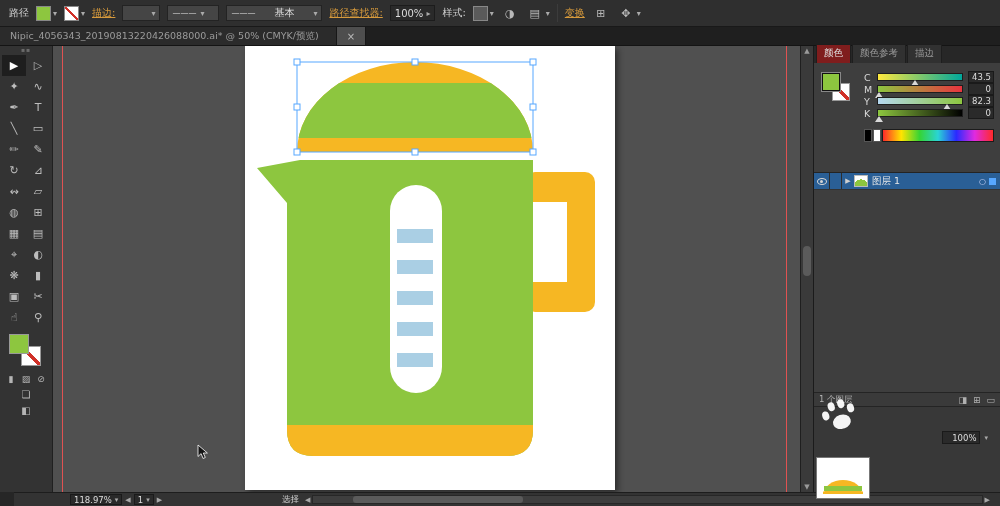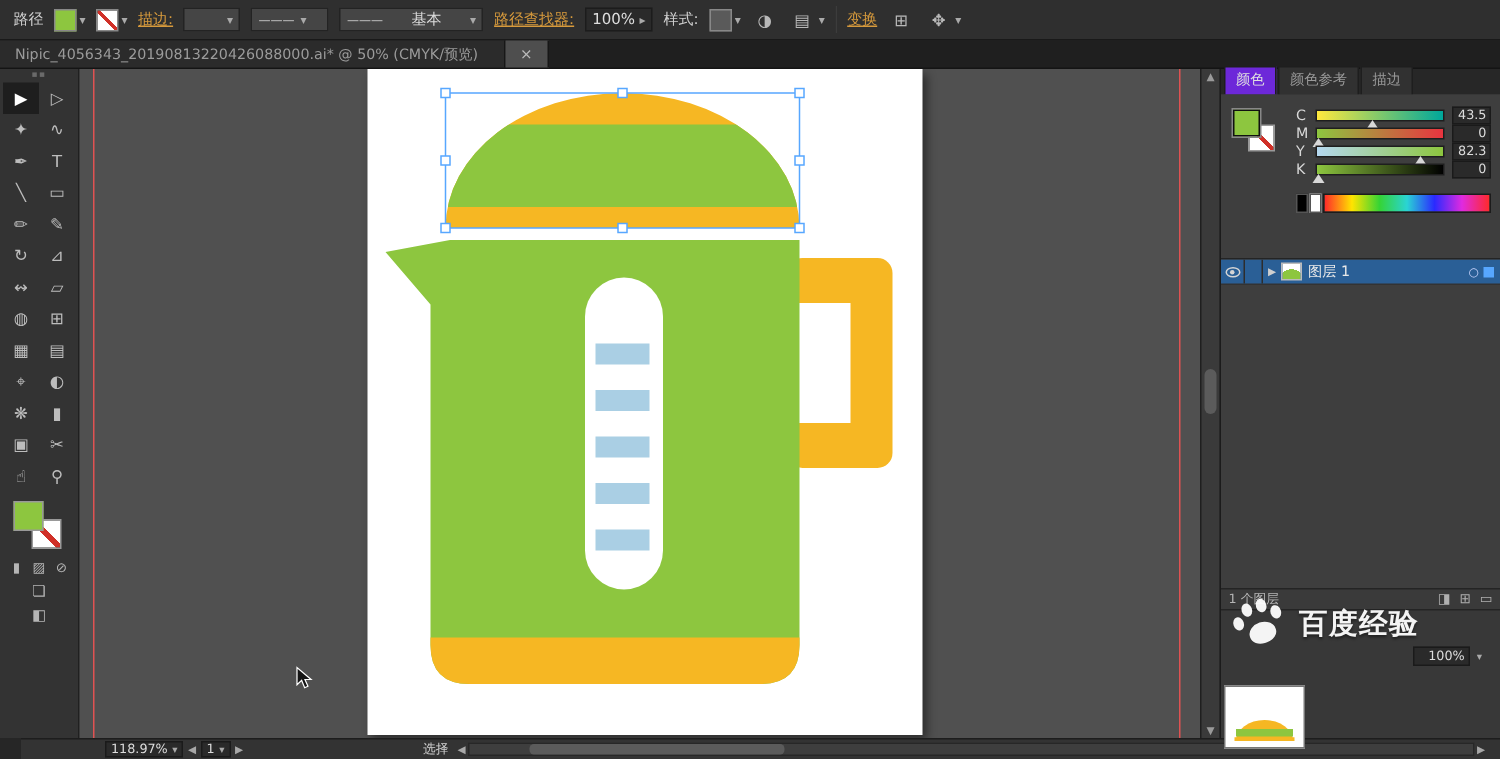--- a/index.html
+++ b/index.html
@@ -64,21 +64,21 @@
   .vs-down { position:absolute; bottom:1px; left:0; right:0; }
   .vs-thumb { position:absolute; left:2px; right:2px; top:200px; height:30px; background:#5b5b5b;
               border-radius:4px; }
 
   
   .dock { width:187px; background:#3a3a3a; border-left:1px solid #1b1b1b; flex:none;
           display:flex; flex-direction:column; position:relative; }
   .panel-tabs { height:17px; background:#272727; display:flex; align-items:flex-end; padding-left:2px; }
   .ptab { padding:2px 7px 3px; font-size:9.5px; color:#9a9a9a; background:#313131;
           border:1px solid #1e1e1e; border-bottom:none; margin-right:1px; white-space:nowrap; cursor:pointer; }
-  .ptab.active { background:#6d28d9; color:#e0e0e0; }
+  .ptab.active { background:#7f1d1d; color:#e0e0e0; }
 
   .color-panel { height:110px; background:#3e3e3e; border-bottom:1px solid #242424;
                  padding:8px 6px 4px; display:flex; gap:8px; }
   .cp-ind { position:relative; width:36px; flex:none; }
   .cp-fill { position:absolute; left:2px; top:2px; width:18px; height:18px; border:1px solid #111;
              outline:1px solid #888; }
   .cp-stroke { position:absolute; left:12px; top:12px; width:18px; height:18px; border:1px solid #999; }
   .cp-sliders { flex:1; display:flex; flex-direction:column; gap:5px; }
   .sl-row { display:flex; align-items:center; gap:5px; height:12px; }
   .sl-label { width:8px; color:#d8d8d8; font-size:9.5px; }
@@ -496,21 +496,20 @@
     </div>
 
     <div class="watermark">
       <span class="paw">
         <i class="pad"></i>
           <i class="t1"></i>
           <i class="t2"></i>
           <i class="t3"></i>
           <i class="t4"></i>
       </span>
-      <span class="wm-text">百度经验</span>
     </div>
   </div>
 </div>
 
 <div class="statusbar">
   <div class="sb-zoomgrp">
     <span class="sb-box">
       <span>118.97%</span>
       <span class="sb-arrow">▾</span>
     </span>

